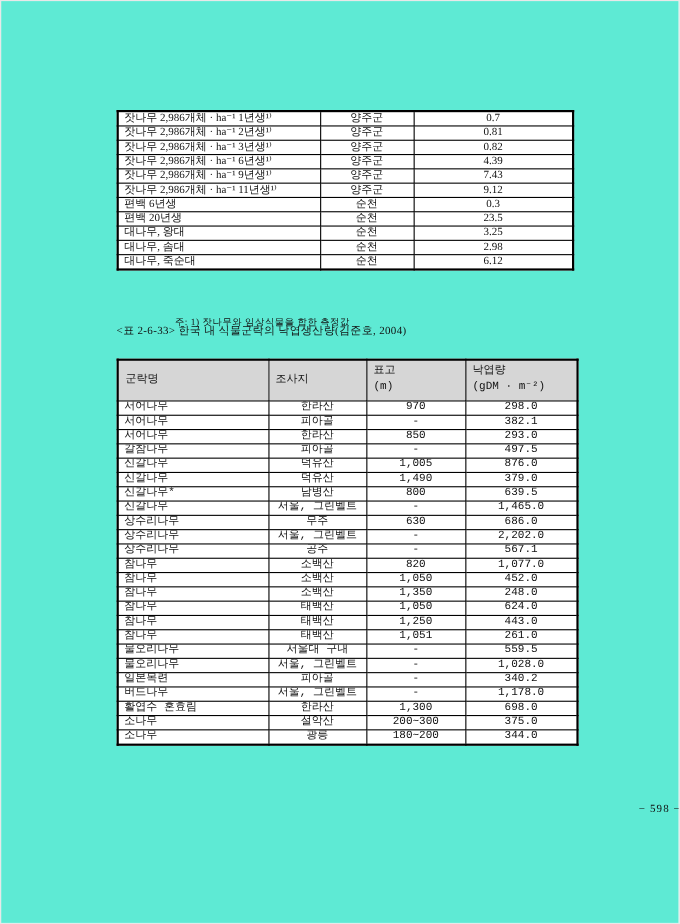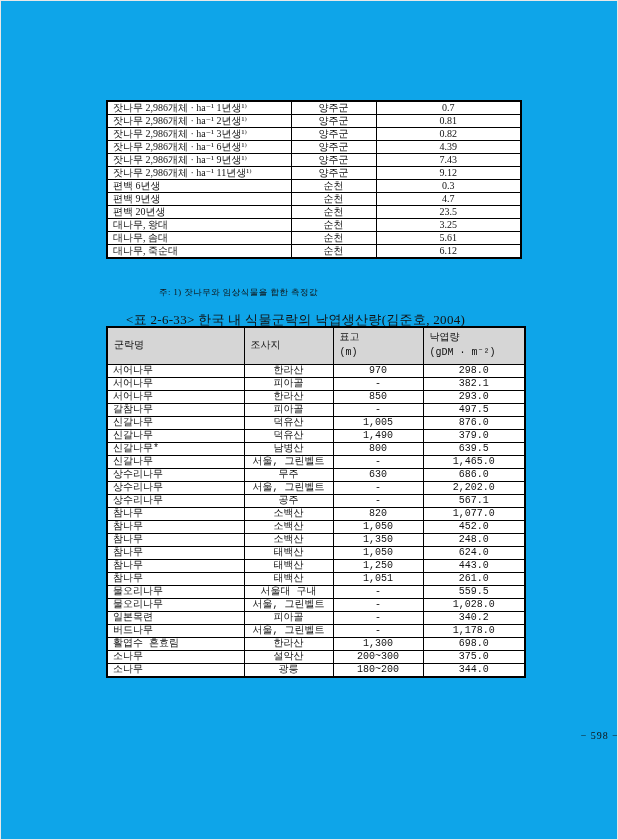--- a/index.html
+++ b/index.html
@@ -5,21 +5,21 @@
   * { margin:0; padding:0; box-sizing:border-box; }
   html,body { width:618px; height:840px; }
   body {
     background:#fdfdfd;
     font-family:"Liberation Serif","DejaVu Serif",serif;
     color:#111;
     position:relative;
     overflow:hidden;
     border:1px solid #e8e8e8;
   }
-  .page { position:absolute; inset:0; background:#0ea5e9; }
+  .page { position:absolute; inset:0; background:#5eead4; }
 
   table.doc-table {
     border-collapse:collapse;
     table-layout:fixed;
     border:2px solid #000;
     background:#fff;
   }
   .doc-table td, .doc-table th {
     border:1px solid #000;
     font-size:10px;
@@ -34,22 +34,22 @@
 
   #table1 { position:absolute; top:99px; left:105px; width:414px; }
   #table1 td { height:13px; }
 
   #note {
     position:absolute; top:286px; left:113px;
     font-size:8.5px; letter-spacing:0.5px;margin-left:45px;
   }
 
   #caption {
-    position:absolute; top:310px; left:105px;
-    font-size:13px; letter-spacing:0.3px;margin-left:20px;
+    position:absolute; top:293px; left:105px;
+    font-size:10px; letter-spacing:0.3px;
   }
 
   #table2 { position:absolute; top:325px; left:105px; width:418px;font-family:Liberation Mono, monospace; }
   #table2 th {
     background:#d6d6d6;
     text-align:left;
     vertical-align:middle;
     padding:3px 0 3px 6px;
     white-space:pre-line;
     line-height:1.45;
@@ -103,38 +103,33 @@
           <td>잣나무 2,986개체 · ha⁻¹ 11년생¹⁾</td>
           <td>양주군</td>
           <td>9.12</td>
         </tr>
         <tr>
           <td>편백 6년생</td>
           <td>순천</td>
           <td>0.3</td>
         </tr>
         <tr>
-          <td>편백 9년생</td>
-          <td>순천</td>
-          <td>4.7</td>
-        </tr>
-        <tr>
           <td>편백 20년생</td>
           <td>순천</td>
           <td>23.5</td>
         </tr>
         <tr>
           <td>대나무, 왕대</td>
           <td>순천</td>
           <td>3.25</td>
         </tr>
         <tr>
           <td>대나무, 솜대</td>
           <td>순천</td>
-          <td>5.61</td>
+          <td>2.98</td>
         </tr>
         <tr>
           <td>대나무, 죽순대</td>
           <td>순천</td>
           <td>6.12</td>
         </tr>
       </tbody>
   </table>
 
   <div id="note">주: 1) 잣나무와 임상식물을 합한 측정값</div>

